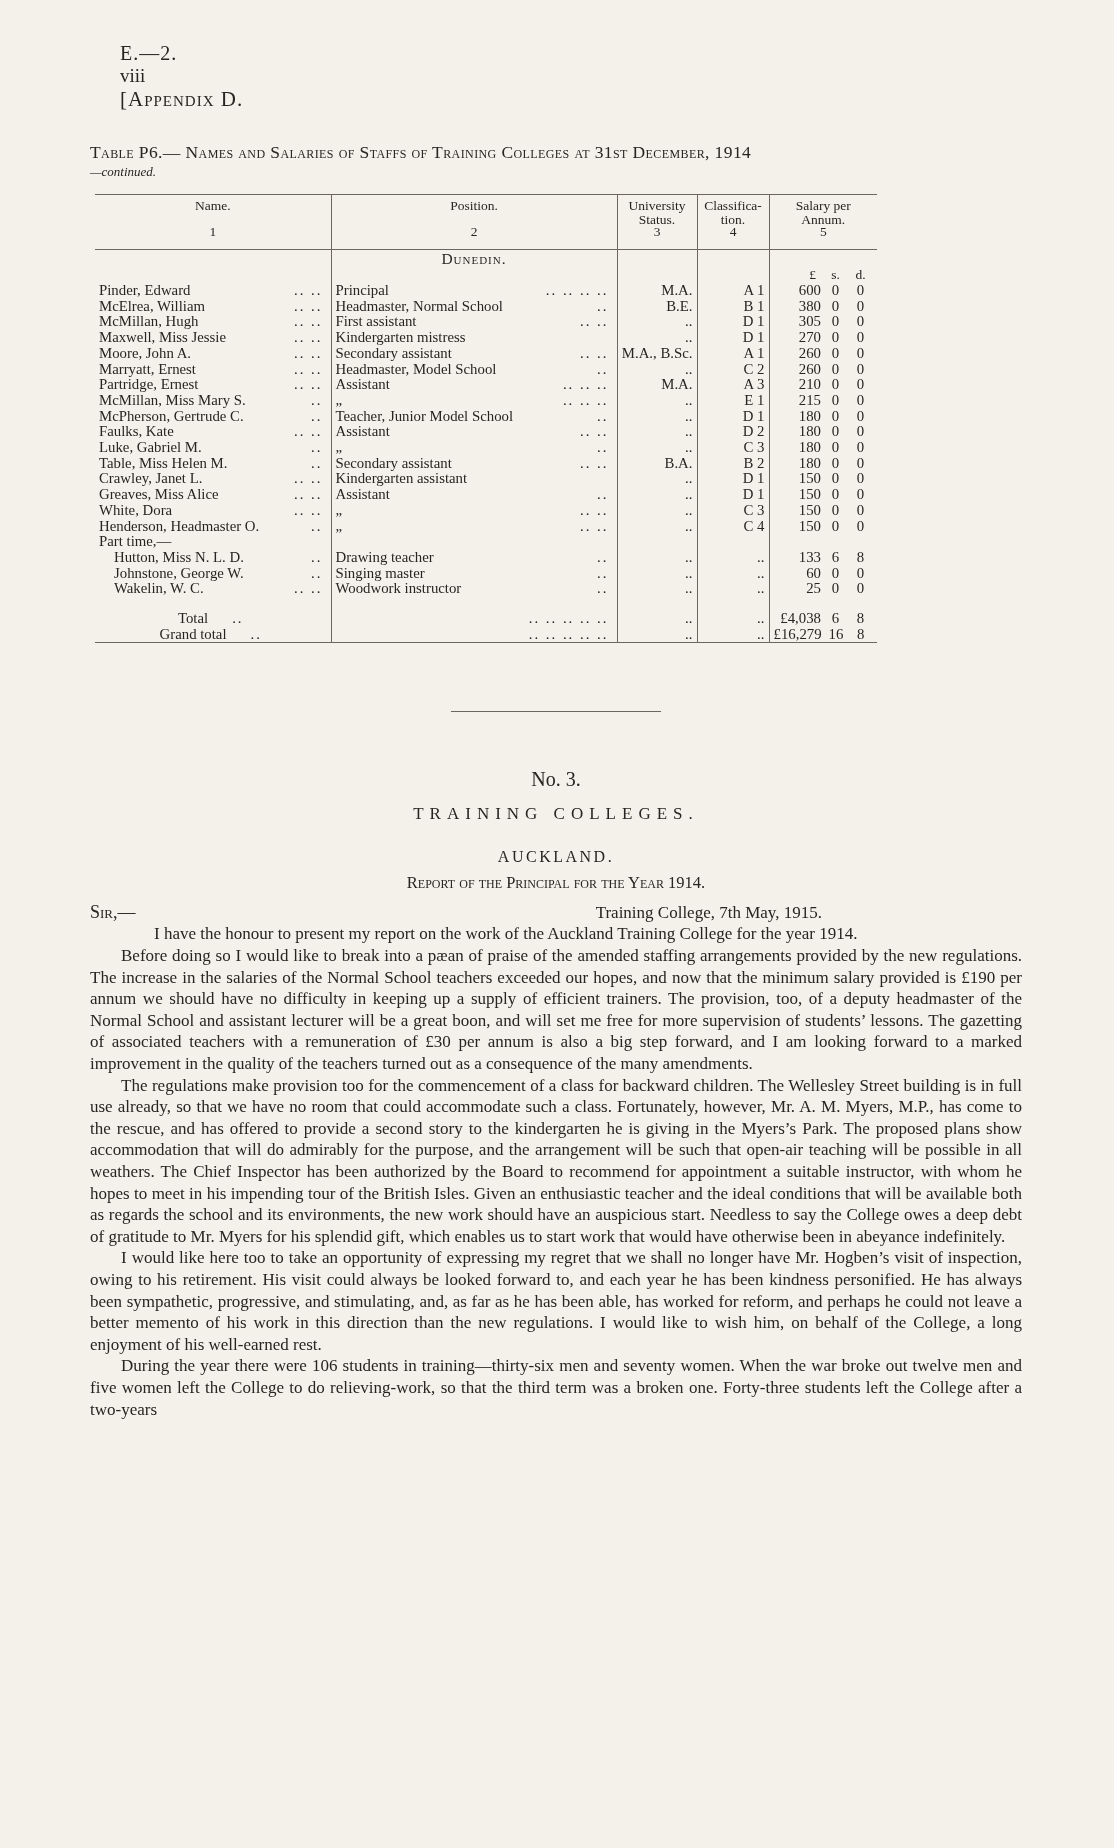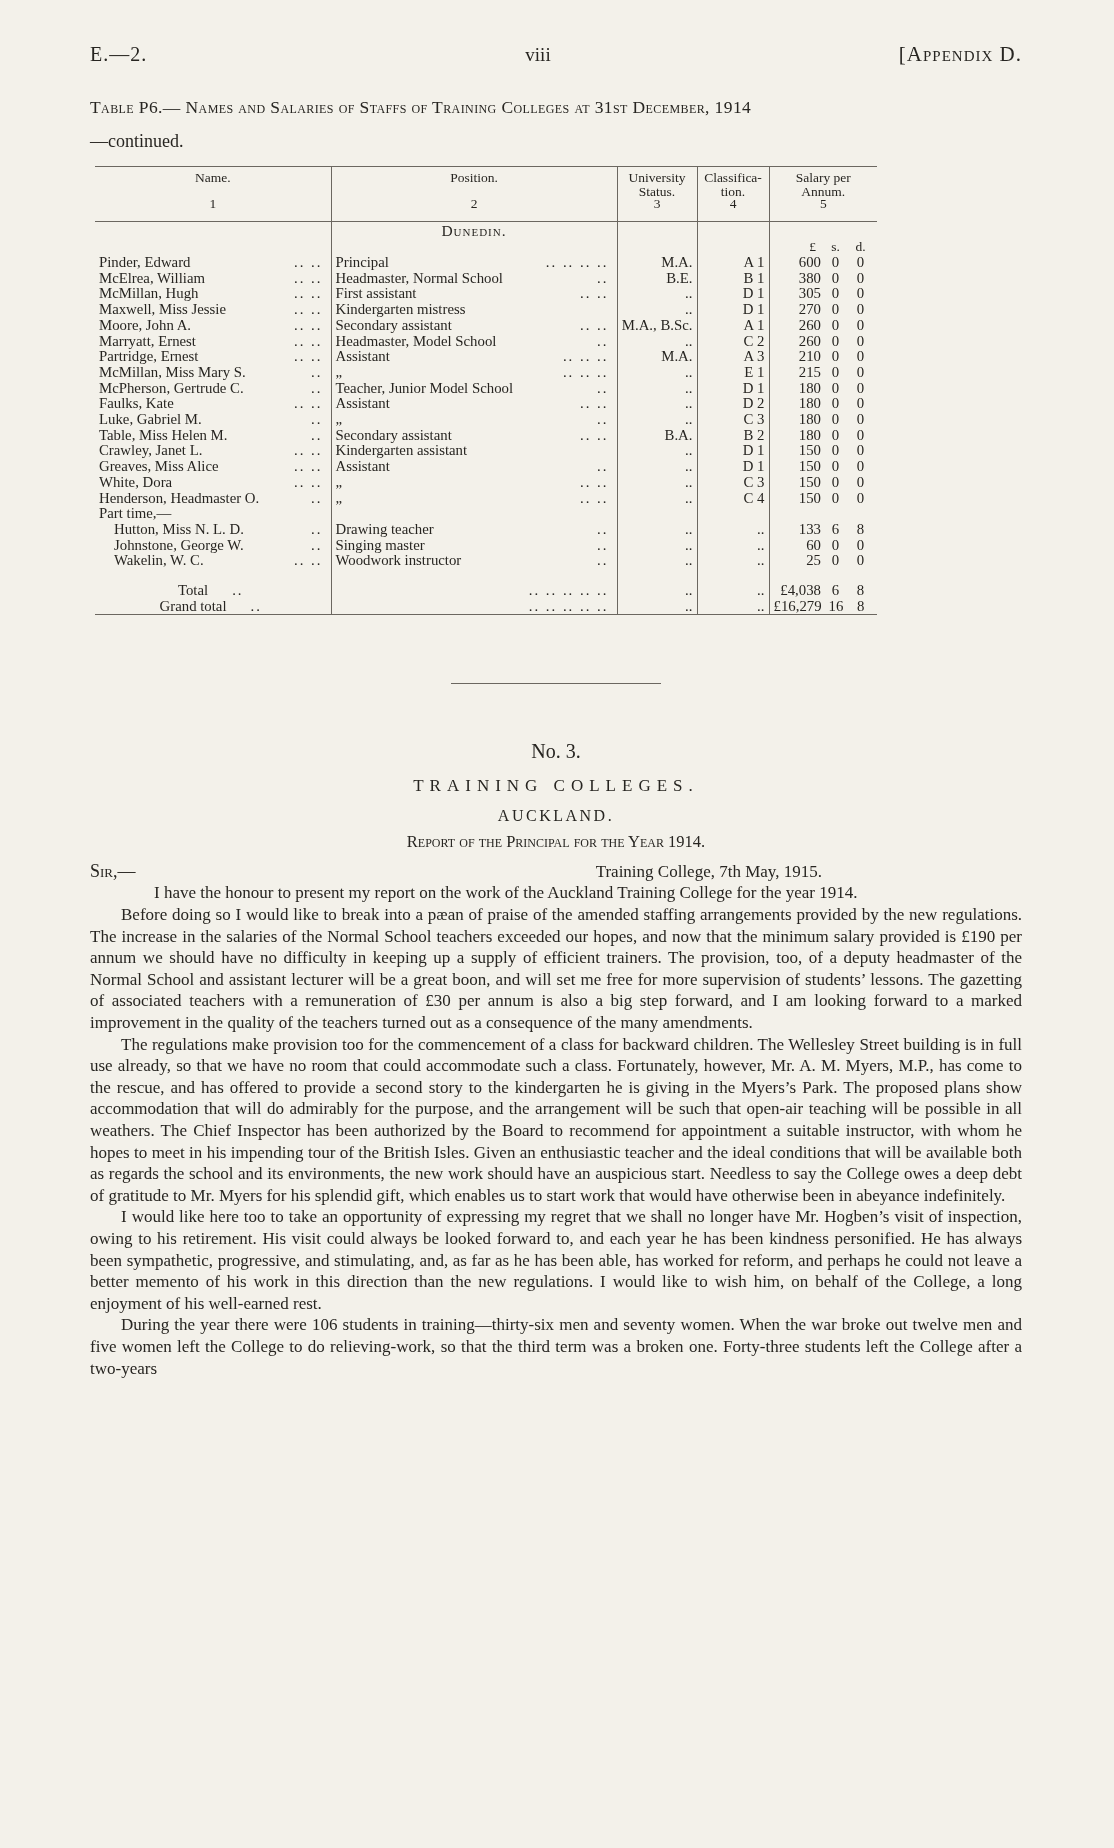--- a/index.html
+++ b/index.html
@@ -5,27 +5,27 @@
   :root { --paper:#f3f1ea; --ink:#272521; --rule:#6b6760; }
   * { margin:0; padding:0; box-sizing:border-box; }
   html,body { background:#d9d6cf; }
   .page {
     width:1114px; height:1848px; margin:0 auto;
     background:var(--paper); color:var(--ink);
     font-family:"Liberation Serif","DejaVu Serif",serif;
     padding:42px 92px 0 90px; position:relative; overflow:hidden;
   }
   
-  .page-header { display:flex; justify-content:space-between; align-items:baseline; font-size:20px; }
+  .page-header { display:flex; justify-content:space-between; align-items:baseline; font-size:20px;flex-direction:column; }
   .hdr-left { letter-spacing:1px; }
   .hdr-center { font-size:19px; margin-left:30px; }
   .hdr-right { font-variant:small-caps; font-size:21px; letter-spacing:1px; }
   
   .table-title { text-align:left; margin-top:30px; font-variant:small-caps; font-size:17.5px; letter-spacing:.4px; }
-  .table-title .cont { display:block; font-variant:normal; font-size:18px; letter-spacing:0; margin-top:13px; }
+  .table-title .cont { display:block; font-variant:normal; font-style:italic; font-size:13px; letter-spacing:0; margin-top:1px; }
   
   table.staff { border-collapse:collapse; table-layout:fixed; width:782px; margin:14px 0 0 5px;
     font-size:14.8px; border-top:1px solid var(--rule); border-bottom:1px solid var(--rule); }
   thead th { border-bottom:1px solid var(--rule); font-weight:normal; font-size:13.5px; height:52px; padding:4px 2px 11px; vertical-align:top; }
   thead th + th { border-left:1px solid var(--rule); }
   .thw { display:flex; flex-direction:column; justify-content:space-between; align-items:center; height:100%; }
   .th-label { white-space:pre-line; text-align:center; line-height:13.5px; }
   .th-num { line-height:12px; }
   tbody td { padding:0 4px; height:15.7px; line-height:15.7px; vertical-align:top; white-space:nowrap; overflow:hidden; }
   tbody td.b { border-left:1px solid var(--rule); }
@@ -40,21 +40,21 @@
   tr[data-name="currency-row"] td { height:15px; line-height:14px; font-size:13.5px; }
   tr[data-name="currency-row"] .p { padding-right:7px; }
   tr.spacer td { height:14px; }
   td.ind .fx { padding-left:15px; }
   td.tot .fx { justify-content:center; gap:24px; }
   
   .rule { width:210px; border-top:1px solid var(--rule); margin:68px auto 56px auto; }
   
   .no { text-align:center; font-size:20px; font-weight:normal; }
   .rtitle { text-align:center; letter-spacing:6px; font-size:17px; margin-top:13px; }
-  .rsub { text-align:center; letter-spacing:2.5px; font-size:16px; margin-top:11px; }
+  .rsub { text-align:center; letter-spacing:2.5px; font-size:16px; margin-top:24px; }
   .rhead { text-align:center; font-variant:small-caps; font-size:16.5px; margin-top:7px; }
   .salutation { display:flex; justify-content:space-between; align-items:baseline; font-size:17px; margin-top:9px; }
   .sir { font-variant:small-caps; font-size:18px; }
   .dateline { margin-right:200px; }
   .body { font-size:17px; line-height:21.6px; text-align:justify; }
   .body p { text-indent:31px; }
   .body p.open { text-indent:64px; }
 </style>
 </head>
 <body>

